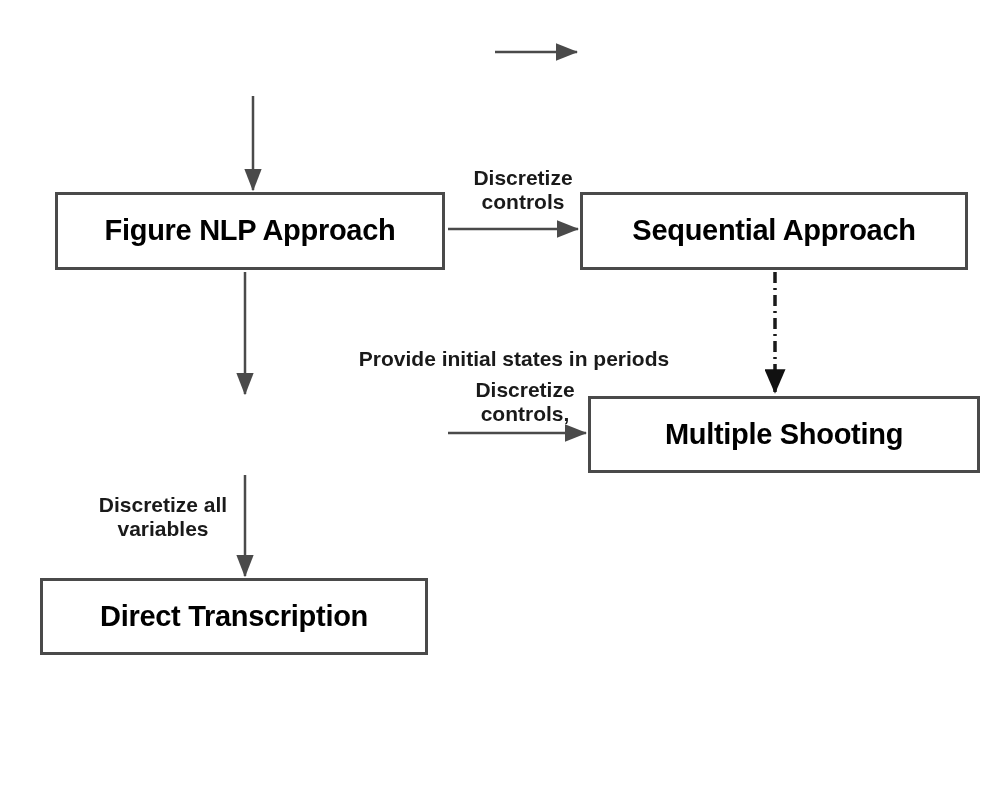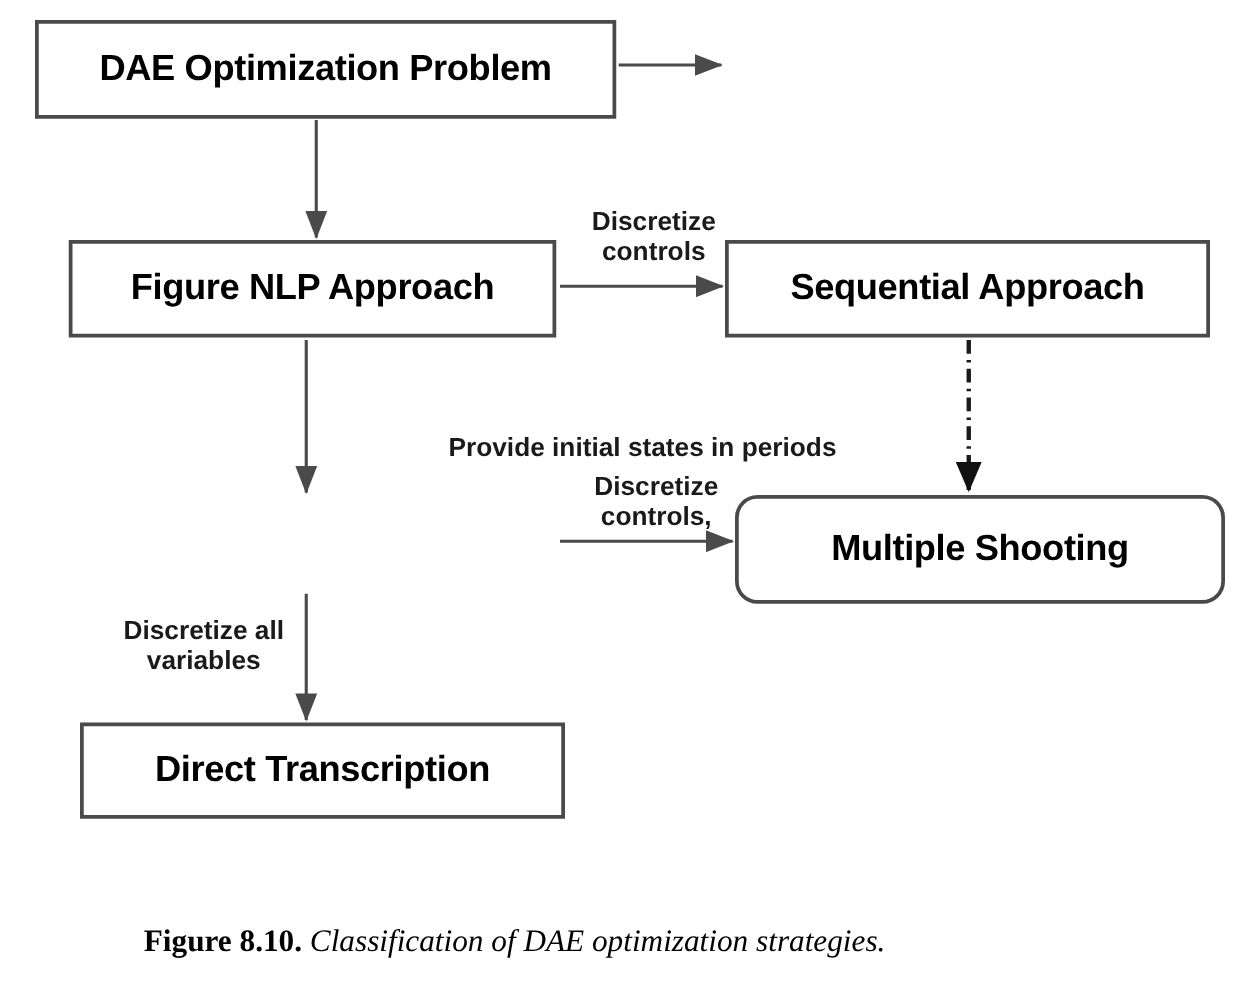--- a/index.html
+++ b/index.html
@@ -92,41 +92,36 @@
 
     <line x1="245" y1="272" x2="245" y2="394" stroke="#4a4a4a" stroke-width="2.5" marker-end="url(#arrowhead)"></line>
 
     <line x1="775" y1="272" x2="775" y2="392" stroke="#1a1a1a" stroke-width="3.5" stroke-dasharray="11 5 2 5" marker-end="url(#arrowhead-solid)"></line>
 
     <line x1="448" y1="433" x2="586" y2="433" stroke="#4a4a4a" stroke-width="2.5" marker-end="url(#arrowhead)"></line>
 
     <line x1="245" y1="475" x2="245" y2="576" stroke="#4a4a4a" stroke-width="2.5" marker-end="url(#arrowhead)"></line>
   </svg>
 
-  <div class="node" style="left:28px; top:16px; width:465px; height:79px;">DAE Optimization Problem</div>
 
 
   <div class="node" style="left:55px; top:192px; width:390px; height:78px;">Figure NLP Approach</div>
 
   <div class="node" style="left:580px; top:192px; width:388px; height:78px;">Sequential Approach</div>
 
 
-  <div class="node" style="left:588px; top:396px; width:392px; height:87px;border-radius:18px;">Multiple Shooting</div>
+  <div class="node" style="left:588px; top:396px; width:392px; height:77px;">Multiple Shooting</div>
 
-  <div class="node" style="left:64px; top:578px; width:388px; height:77px;">Direct Transcription</div>
+  <div class="node" style="left:40px; top:578px; width:388px; height:77px;">Direct Transcription</div>
 
   <div class="edge-label" style="left:462px; top:166px; width:122px;">Discretize
 controls</div>
 
   <div class="edge-label" style="left:340px; top:347px; width:348px;">Provide initial states in periods</div>
 
   <div class="edge-label" style="left:462px; top:378px; width:126px;">Discretize
 controls,</div>
 
   <div class="edge-label" style="left:88px; top:493px; width:150px;">Discretize all
 variables</div>
 
-  <div class="caption" style="left:115px; top:740px;">
-    <span class="cap-label">Figure 8.10.</span>
-    <span class="cap-text">Classification of DAE optimization strategies.</span>
-  </div>
 
 </div>
 
 </body></html>

